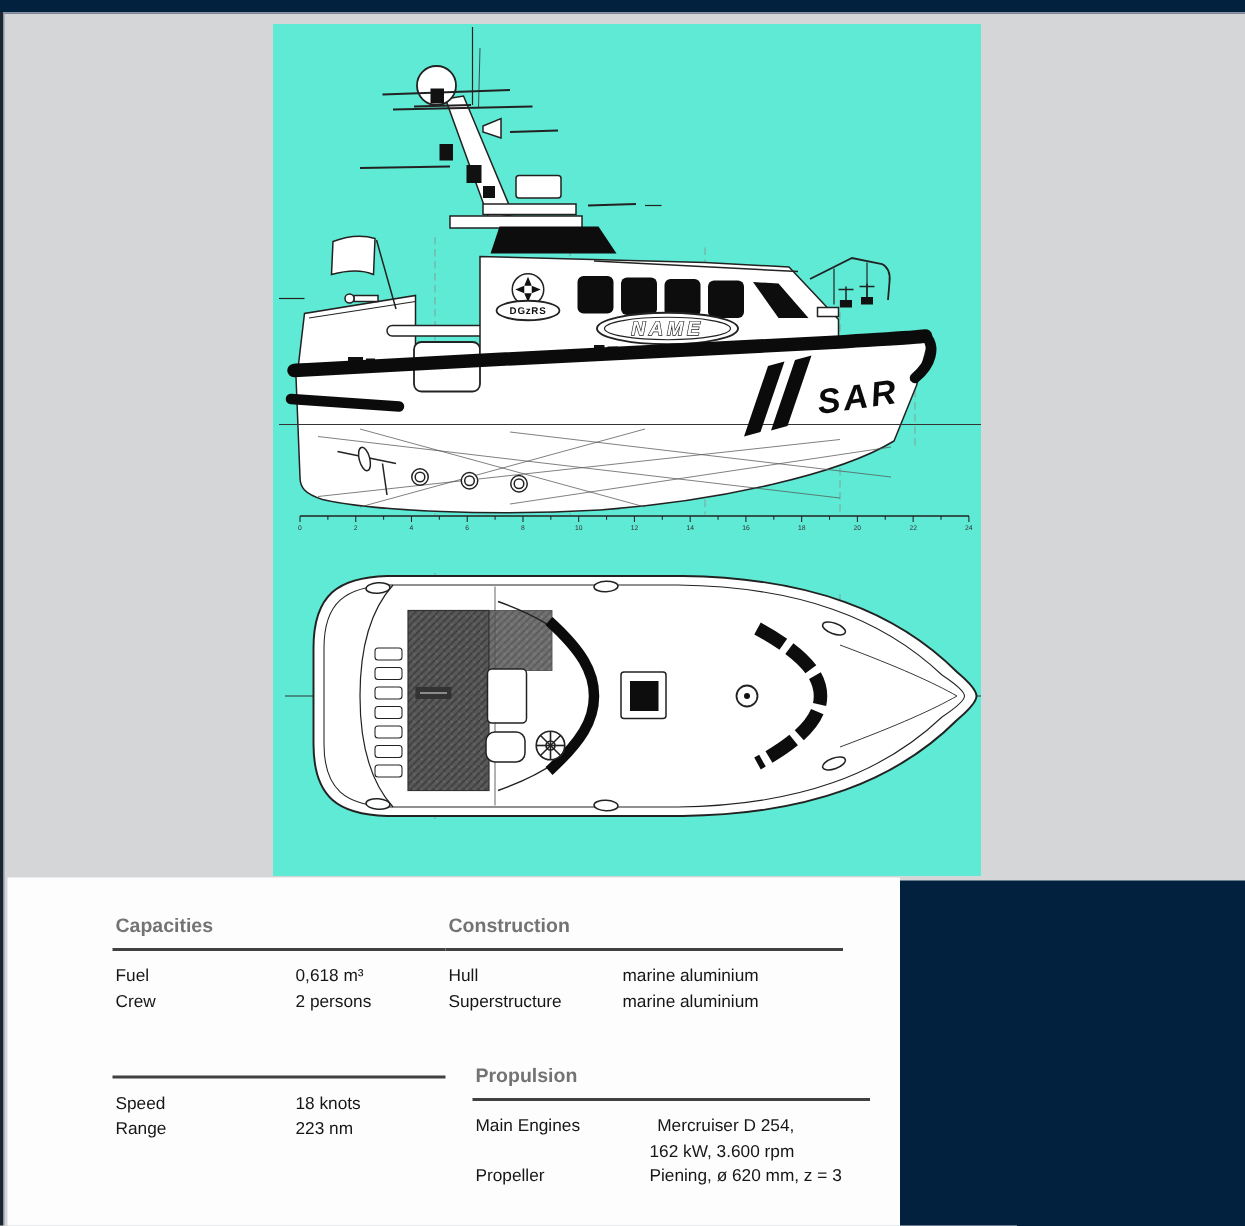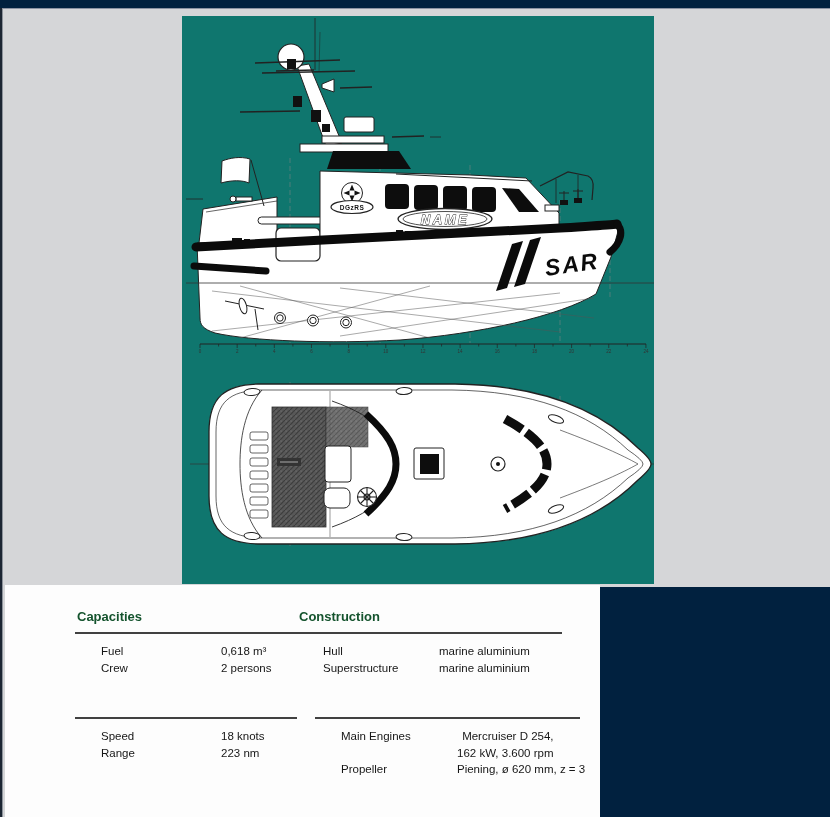--- a/index.html
+++ b/index.html
@@ -5,36 +5,36 @@
   html,body{margin:0;padding:0;}
   body{
     width:830px;height:817px;position:relative;overflow:hidden;
     background:#d5d6d8;
     font-family:"Liberation Sans",sans-serif;
     -webkit-font-smoothing:antialiased;
   }
   .top-bar{position:absolute;left:0;top:0;width:830px;height:8px;background:#01213f;border-bottom:1px solid #8b93a2;}
   .left-edge{position:absolute;left:0;top:8px;width:3px;height:809px;
     background:linear-gradient(to right,#1c2633 0,#1c2633 2px,#8d939b 2px,#8d939b 3px);}
-  .drawing-area{position:absolute;left:182px;top:16px;width:472px;height:568px;background:#0f766e;}
+  .drawing-area{position:absolute;left:182px;top:16px;width:472px;height:568px;background:#5eead4;}
   .drawing-area svg{display:block;}
   svg text{font-family:"Liberation Sans",sans-serif;}
   .ruler-num{font-size:4.5px;fill:#333;text-anchor:middle;}
   .sar-text{font-size:23px;font-weight:700;font-style:italic;letter-spacing:2px;fill:#0b0b0b;}
   .name-text{font-size:13px;font-weight:700;font-style:italic;letter-spacing:2.5px;
     fill:#ffffff;stroke:#151515;stroke-width:0.85px;paint-order:stroke;text-anchor:middle;}
   .org-text{font-size:6.5px;font-weight:700;letter-spacing:0.5px;fill:#111;text-anchor:middle;}
 
   .spec-panel{position:absolute;left:5px;top:585px;width:595px;height:232px;background:#fdfdfd;color:#161616;}
   .spec-section{position:absolute;}
-  .spec-title{font-size:13px;font-weight:700;color:#14532d;}
+  .spec-title{font-size:13px;font-weight:700;color:#737373;}
   .spec-rule{height:2px;background:#414141;margin:8px 0 9px -2px;}
   .sec-col1 .spec-rule{width:222px;}
   .sec-col2 .spec-rule{width:265px;}
-  .spec-row{display:flex;align-items:flex-start;font-size:11.5px;line-height:16.5px;margin-left:24px;}
+  .spec-row{display:flex;align-items:flex-start;font-size:11.5px;line-height:16.5px;}
   .spec-label{flex:0 0 auto;}
   .sec-col1 .spec-label{width:120px;}
   .sec-col2 .spec-label{width:116px;}
   .spec-value{white-space:pre-line;text-align:right;}
   .navy-block{position:absolute;left:600px;top:587px;width:230px;height:230px;background:#01213f;}
 </style>
 </head>
 <body>
 
 <div class="top-bar"></div>
@@ -339,20 +339,21 @@
       <span class="spec-label">Speed</span>
       <span class="spec-value">18 knots</span>
     </div>
     <div class="spec-row">
       <span class="spec-label">Range</span>
       <span class="spec-value">223 nm</span>
     </div>
   </div>
 
   <div class="spec-section sec-col2" style="left:312px;top:124px;width:270px;">
+    <div class="spec-title">Propulsion</div>
     <div class="spec-rule"></div>
     <div class="spec-row">
       <span class="spec-label">Main Engines</span>
       <span class="spec-value">Mercruiser D 254,
 162 kW, 3.600 rpm</span>
     </div>
     <div class="spec-row">
       <span class="spec-label">Propeller</span>
       <span class="spec-value">Piening, ø 620 mm, z = 3</span>
     </div>

